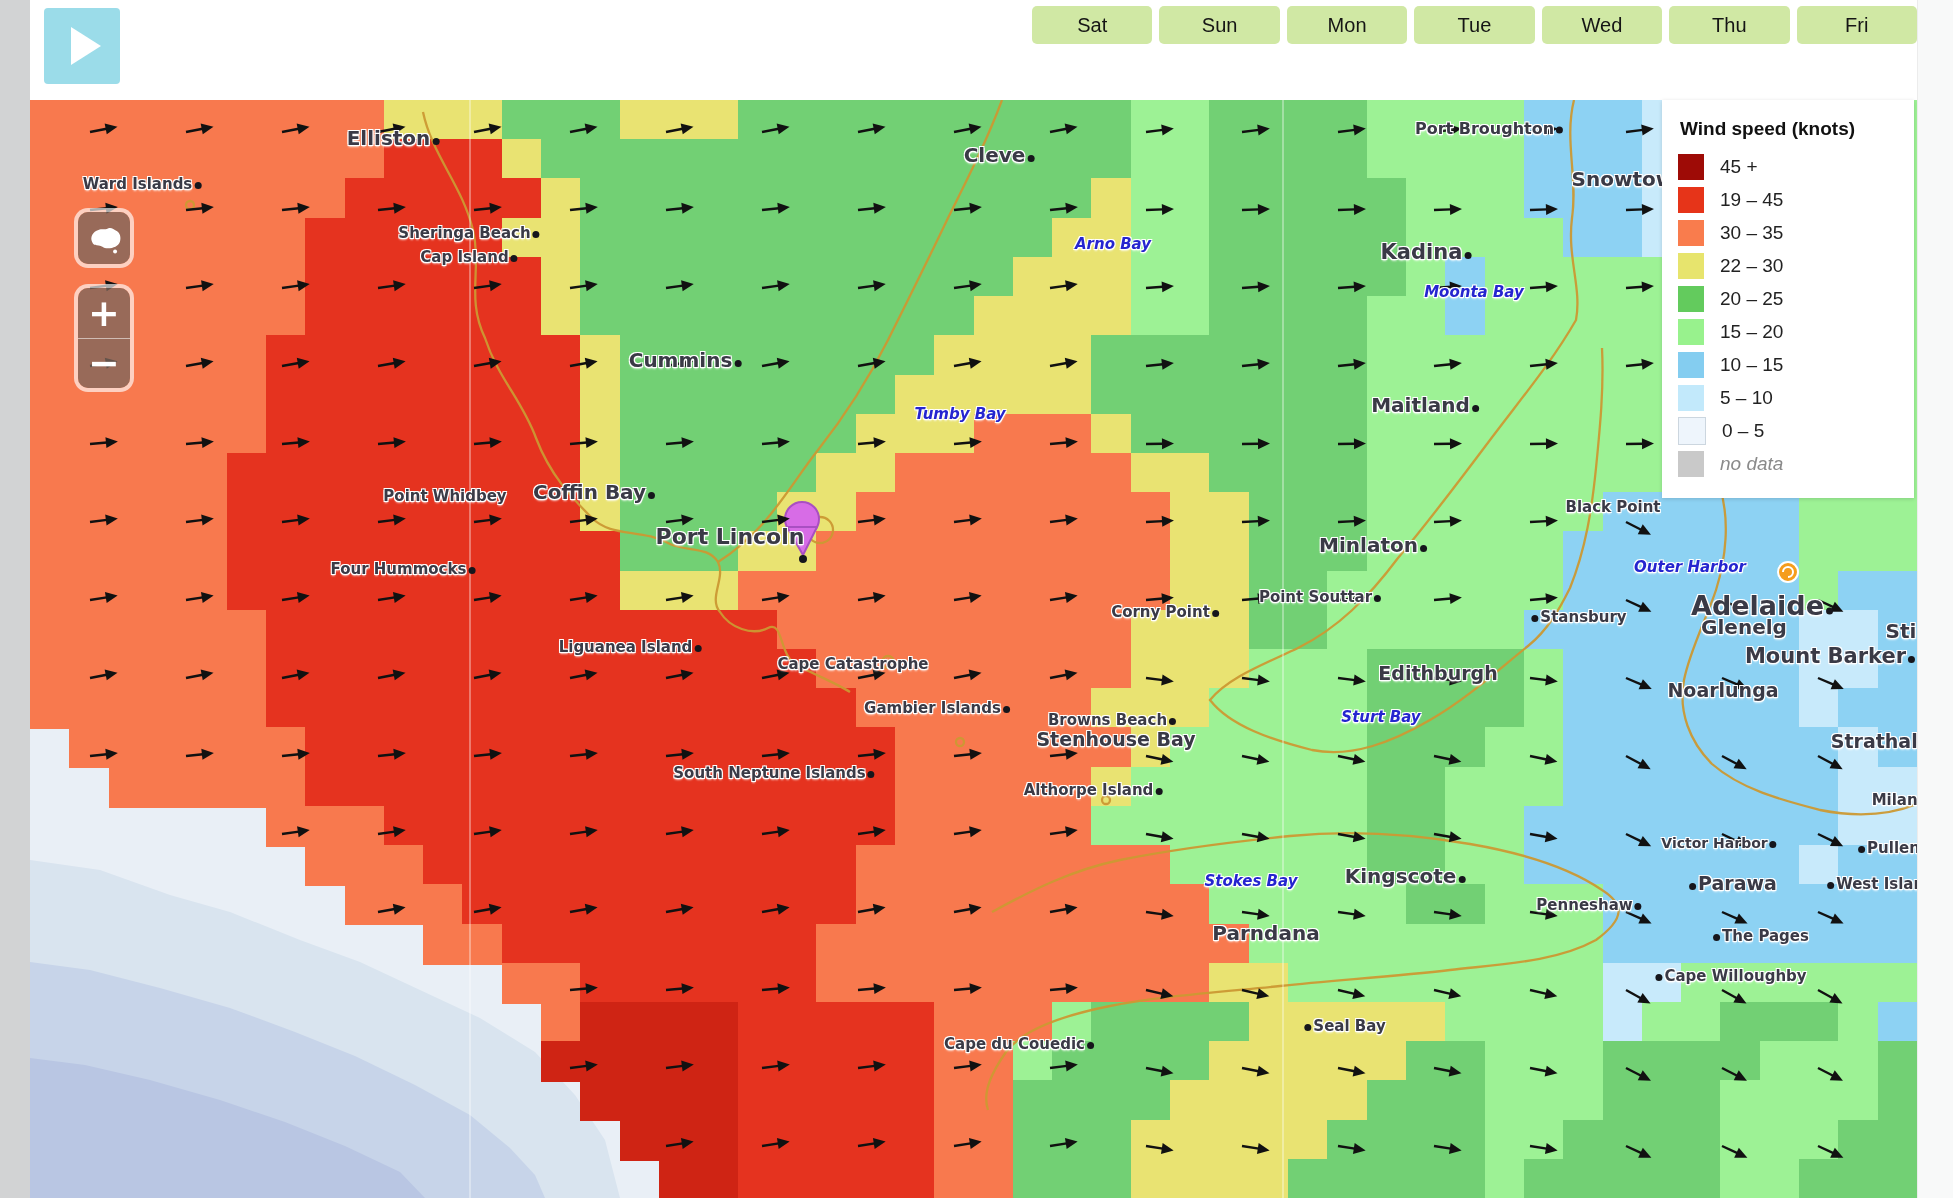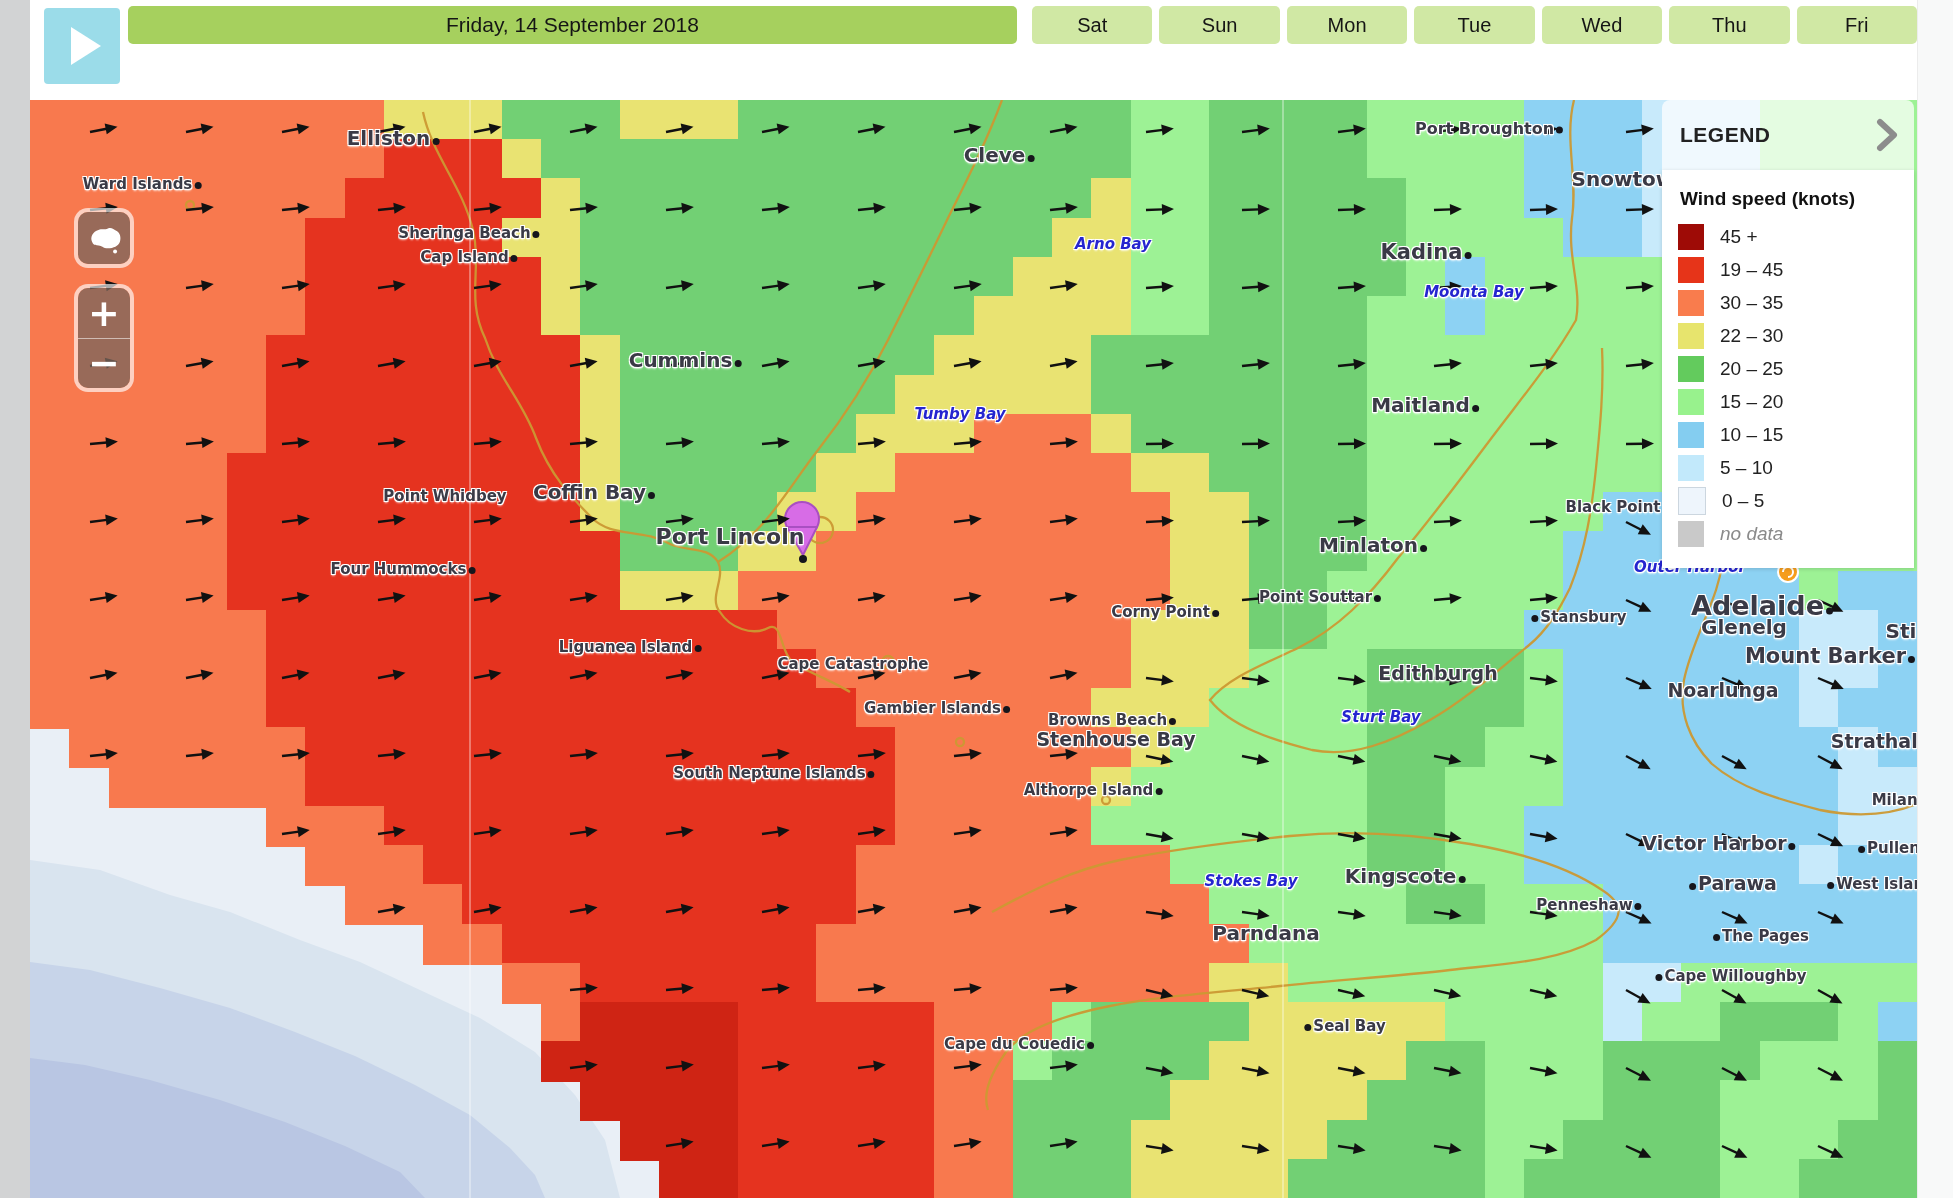--- a/index.html
+++ b/index.html
@@ -1588,21 +1588,21 @@
         <div class="map-label" style="left: 1864px; top: 641px; font-size: 19px;"><span>Strathalbyn</span></div>
         <div class="map-label" style="left: 1870px; top: 700px; font-size: 15px;"><span>Milang</span></div>
         <div class="map-label" style="left: 601px; top: 547px; font-size: 15px;"><span>Liguanea Island</span><span class="dot"></span></div>
         <div class="map-label" style="left: 823px; top: 564px; font-size: 15px;"><span>Cape Catastrophe</span></div>
         <div class="map-label" style="left: 1408px; top: 573px; font-size: 19px;"><span>Edithburgh</span></div>
         <div class="map-label" style="left: 908px; top: 608px; font-size: 15px;"><span>Gambier Islands</span><span class="dot"></span></div>
         <div class="map-label" style="left: 1083px; top: 620px; font-size: 15px;"><span>Browns Beach</span><span class="dot"></span></div>
         <div class="map-label" style="left: 1086px; top: 639px; font-size: 19px;"><span>Stenhouse Bay</span></div>
         <div class="map-label" style="left: 745px; top: 673px; font-size: 15px;"><span>South Neptune Islands</span><span class="dot"></span></div>
         <div class="map-label" style="left: 1064px; top: 690px; font-size: 15px;"><span>Althorpe Island</span><span class="dot"></span></div>
-        <div class="map-label" style="left: 1690px; top: 743px; font-size: 19px; text-align: right;"><span>Victor Harbor</span><span class="dot"></span></div>
+        <div class="map-label" style="left: 1690px; top: 743px; font-size: 14px; text-align: right;"><span>Victor Harbor</span><span class="dot"></span></div>
         <div class="map-label" style="left: 1858px; top: 748px; font-size: 15px;"><span class="dot"></span><span>Pullen</span></div>
         <div class="map-label" style="left: 1702px; top: 783px; font-size: 19px;"><span class="dot"></span><span>Parawa</span></div>
         <div class="map-label" style="left: 1850px; top: 784px; font-size: 15px;"><span class="dot"></span><span>West Island</span></div>
         <div class="map-label" style="left: 1376px; top: 776px; font-size: 20px;"><span>Kingscote</span><span class="dot"></span></div>
         <div class="map-label" style="left: 1548px; top: 805px; font-size: 15px; margin-left: 12px;"><span>Penneshaw</span><span class="dot"></span></div>
         <div class="map-label" style="left: 1236px; top: 833px; font-size: 20px;"><span>Parndana</span></div>
         <div class="map-label" style="left: 1730px; top: 836px; font-size: 15px;"><span class="dot"></span><span>The Pages</span></div>
         <div class="map-label" style="left: 1700px; top: 876px; font-size: 15px;"><span class="dot"></span><span>Cape Willoughby</span></div>
         <div class="map-label" style="left: 1314px; top: 926px; font-size: 15px;"><span class="dot"></span><span>Seal Bay</span></div>
         <div class="map-label" style="left: 990px; top: 944px; font-size: 15px;"><span>Cape du Couedic</span><span class="dot"></span></div>
@@ -1614,23 +1614,20 @@
         <div class="map-label bay" style="left: 1660px; top: 467px; font-size: 15px;"><span>Outer Harbor</span></div>
       </div>
   </div>
 
   <div id="left-strip"></div>
   <div id="right-strip"></div>
 
   <div id="play-btn">
       <div class="tri"></div>
     </div>
-  <div id="date-bar">
-      <span>Friday, 14 September 2018</span>
-    </div>
   <div id="day-tabs">
       <div class="day-tab">Sat</div>
       <div class="day-tab">Sun</div>
       <div class="day-tab">Mon</div>
       <div class="day-tab">Tue</div>
       <div class="day-tab">Wed</div>
       <div class="day-tab">Thu</div>
       <div class="day-tab">Fri</div>
     </div>
 
@@ -1639,26 +1636,20 @@
       <path fill="#ffffff" d="M9 26 C6 20 10 13 17 11 C21 9 25 11 29 9 C33 7 36 10 40 12 C44 14 46 20 44 26 C42 31 36 34 29 34 C23 34 21 30 15 30 C11 30 10 28 9 26 Z"></path>
       <circle cx="38" cy="38" r="2.5" fill="#ffffff"></circle>
     </svg>
   </div>
   <div id="ctl-zoom" class="ctl">
     <div id="zoom-in" class="zbtn">+</div>
     <div id="zoom-out" class="zbtn">−</div>
   </div>
 
   <div id="legend">
-    <div id="legend-header">
-      <span class="ttl">LEGEND</span>
-      <svg width="26" height="34" viewBox="0 0 26 34">
-        <polyline points="6,4 20,17 6,30" fill="none" stroke="#8c8c8c" stroke-width="6" stroke-linecap="round" stroke-linejoin="round"></polyline>
-      </svg>
-    </div>
     <div id="legend-panel">
       <div id="legend-sub">Wind speed (knots)</div>
       <div id="legend-rows">
           <div class="lg-row">
             <div class="lg-sw" style="background: rgb(158, 11, 6);"></div>
             <span class="lg-lab">45 +</span>
           </div>
           <div class="lg-row">
             <div class="lg-sw" style="background: rgb(230, 52, 25);"></div>
             <span class="lg-lab">19 – 45</span>

